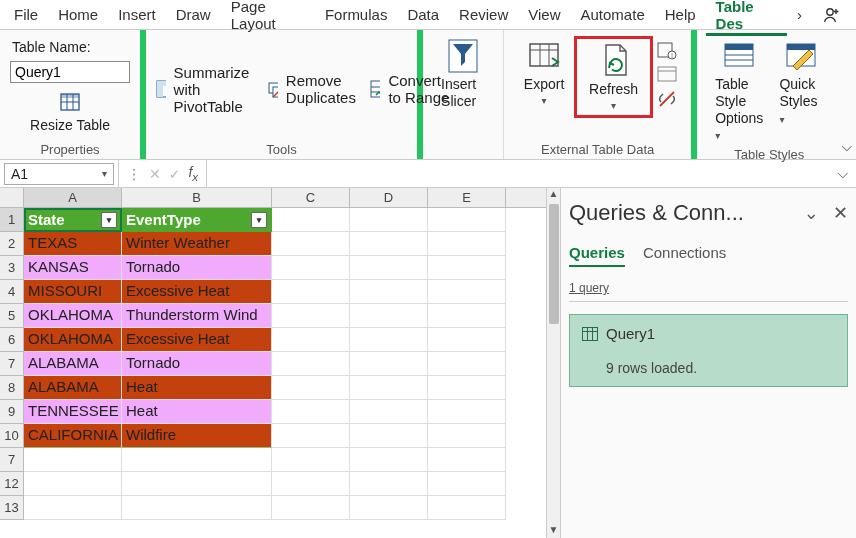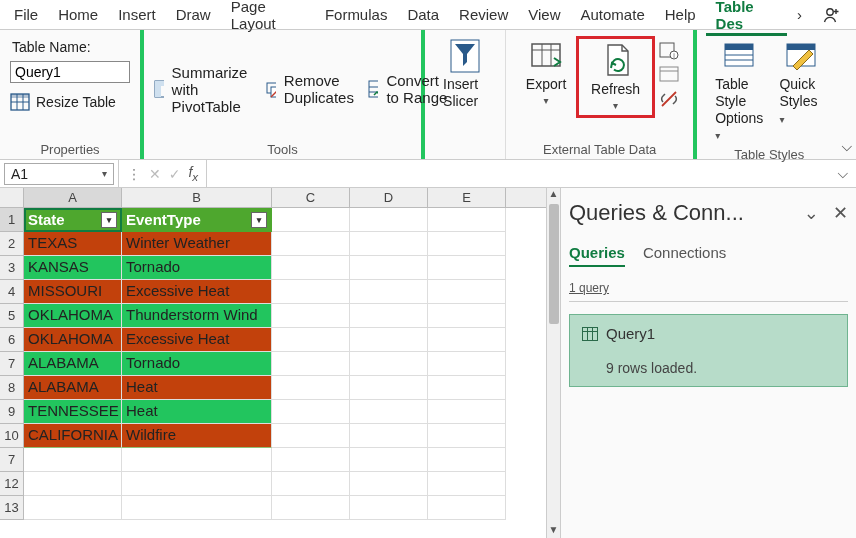--- a/index.html
+++ b/index.html
@@ -3,27 +3,27 @@
 <meta charset="utf-8">
 <style>
 * { box-sizing: border-box; margin: 0; padding: 0; font-family: "Segoe UI", Arial, sans-serif; }
 body { background: #fff; width: 856px; height: 538px; overflow: hidden; font-size: 14px; color: #222; }
 .ribbon-tabs { display: flex; align-items: center; height: 30px; border-bottom: 1px solid #ccc; padding: 0 4px; }
 .ribbon-tab { padding: 4px 10px; cursor: pointer; color: #333; font-size: 15px; }
 .ribbon-tab.active { color: #107c41; border-bottom: 3px solid #107c41; font-weight: 600; padding-bottom: 1px; }
 .ribbon-tab.overflow { color: #333; }
 .share-icon { margin-left: auto; padding: 4px 10px; }
 .ribbon-body { display: flex; height: 130px; background: #fafafa; border-bottom: 1px solid #ccc; }
-.ribbon-group { border-right: 4px solid #22c55e; padding: 6px 10px 2px 10px; display: flex; flex-direction: column; }
+.ribbon-group { border-right: 6px solid #22c55e; padding: 6px 10px 2px 10px; display: flex; flex-direction: column; }
 .group-content { flex: 1; display: flex; }
 .group-label { text-align: center; font-size: 13px; color: #555; padding: 2px 0 0 0; }
 .props-col { display: flex; flex-direction: column; gap: 4px; }
 .tablename-lbl { font-size: 14px; margin: 3px 0 2px 2px;}
 .tablename-input { width: 120px; border: 1px solid #888; padding: 2px 4px; font-size: 14px; }
-.resize-row { display: flex; align-items: center; gap: 6px; margin-top: 6px; }
+.resize-row { display: flex; align-items: center; gap: 6px; margin-top: 6px; flex-direction: column; }
 .tools-col { display: flex; flex-direction: row; gap: 6px; padding-top: 2px;}
 .tool-row { display: flex; align-items: center; gap: 8px; font-size: 15px; }
 .big-btn { display: flex; flex-direction: column; align-items: center; justify-content: flex-start; padding: 2px 8px; gap: 2px; min-width: 60px; }
 .big-btn .lbl { font-size: 14px; text-align: left; line-height: 1.2; }
 .chev { font-size: 10px; color: #555; }
 .highlight-box { border: 3px solid #d9262c; padding: 2px 4px; }
 .ext-side { display: flex; flex-direction: column; gap: 6px; padding: 6px 4px; }
 .formula-bar { display: flex; align-items: center; height: 28px; border-bottom: 1px solid #ccc; background: #fff; }
 .namebox { width: 110px; border: 1px solid #aaa; margin: 2px 4px; height: 22px; display: flex; align-items: center; padding: 0 6px; justify-content: space-between; }
 .fx-controls { display: flex; align-items: center; gap: 8px; padding: 0 8px; color: #888; border-left: 1px solid #ccc; border-right: 1px solid #ccc; height: 100%; }
@@ -37,21 +37,21 @@
 .colA { width: 98px; } .colB { width: 150px; } .colC { width: 78px; } .colD { width: 78px; } .colE { width: 78px; }
 .colh.colA { background: #d9d9d9; }
 .rows { position: relative; }
 .row { display: flex; height: 24px; }
 .rowh { width: 24px; border-right: 1px solid #bbb; border-bottom: 1px solid #bbb; background: #eee; text-align: center; font-size: 13px; color: #444; display:flex; align-items:center; justify-content:center;}
 .rowh.sel { background: #d9d9d9; }
 .cell { border-right: 1px solid #ddd; border-bottom: 1px solid #ddd; padding: 2px 4px; font-size: 15px; overflow: hidden; white-space: nowrap; }
 .hdr-cell { background: #4ea72e; color: #fff; font-weight: 600; display: flex; align-items: center; justify-content: space-between; border-right:1px solid #4ea72e; border-bottom:1px solid #4ea72e;}
 .filt { width: 16px; height: 16px; background: #fff; border: 1px solid #666; display: flex; align-items:center; justify-content:center; font-size:9px; color:#333;}
 .band-a { background: #c2410c; }
-.band-b { background: #22c55e; }
+.band-b { background: #f0abfc; }
 .tbl-bottom-a { border-bottom: 1px solid #8fbf76; }
 .active-cell { outline: 2px solid #107c41; outline-offset: -2px; }
 .vscroll { width: 14px; background: #f0f0f0; border-left: 1px solid #ccc; display: flex; flex-direction: column; }
 .scroll-thumb { background: #bcbcbc; width: 10px; margin: 2px auto; height: 120px; border-radius: 2px; }
 .scroll-btn { height: 14px; text-align: center; font-size: 10px; color: #555; }
 .panel { flex: 1; background: #fafafa; border-left: 1px solid #ccc; padding: 12px 8px; }
 .panel-hdr { display: flex; align-items: center; justify-content: space-between; }
 .panel-title { font-size: 22px; color: #333; }
 .panel-icons { display: flex; gap: 14px; color: #555; font-size: 18px; }
 .panel-tabs { display: flex; gap: 18px; margin-top: 18px; font-size: 15px; }

